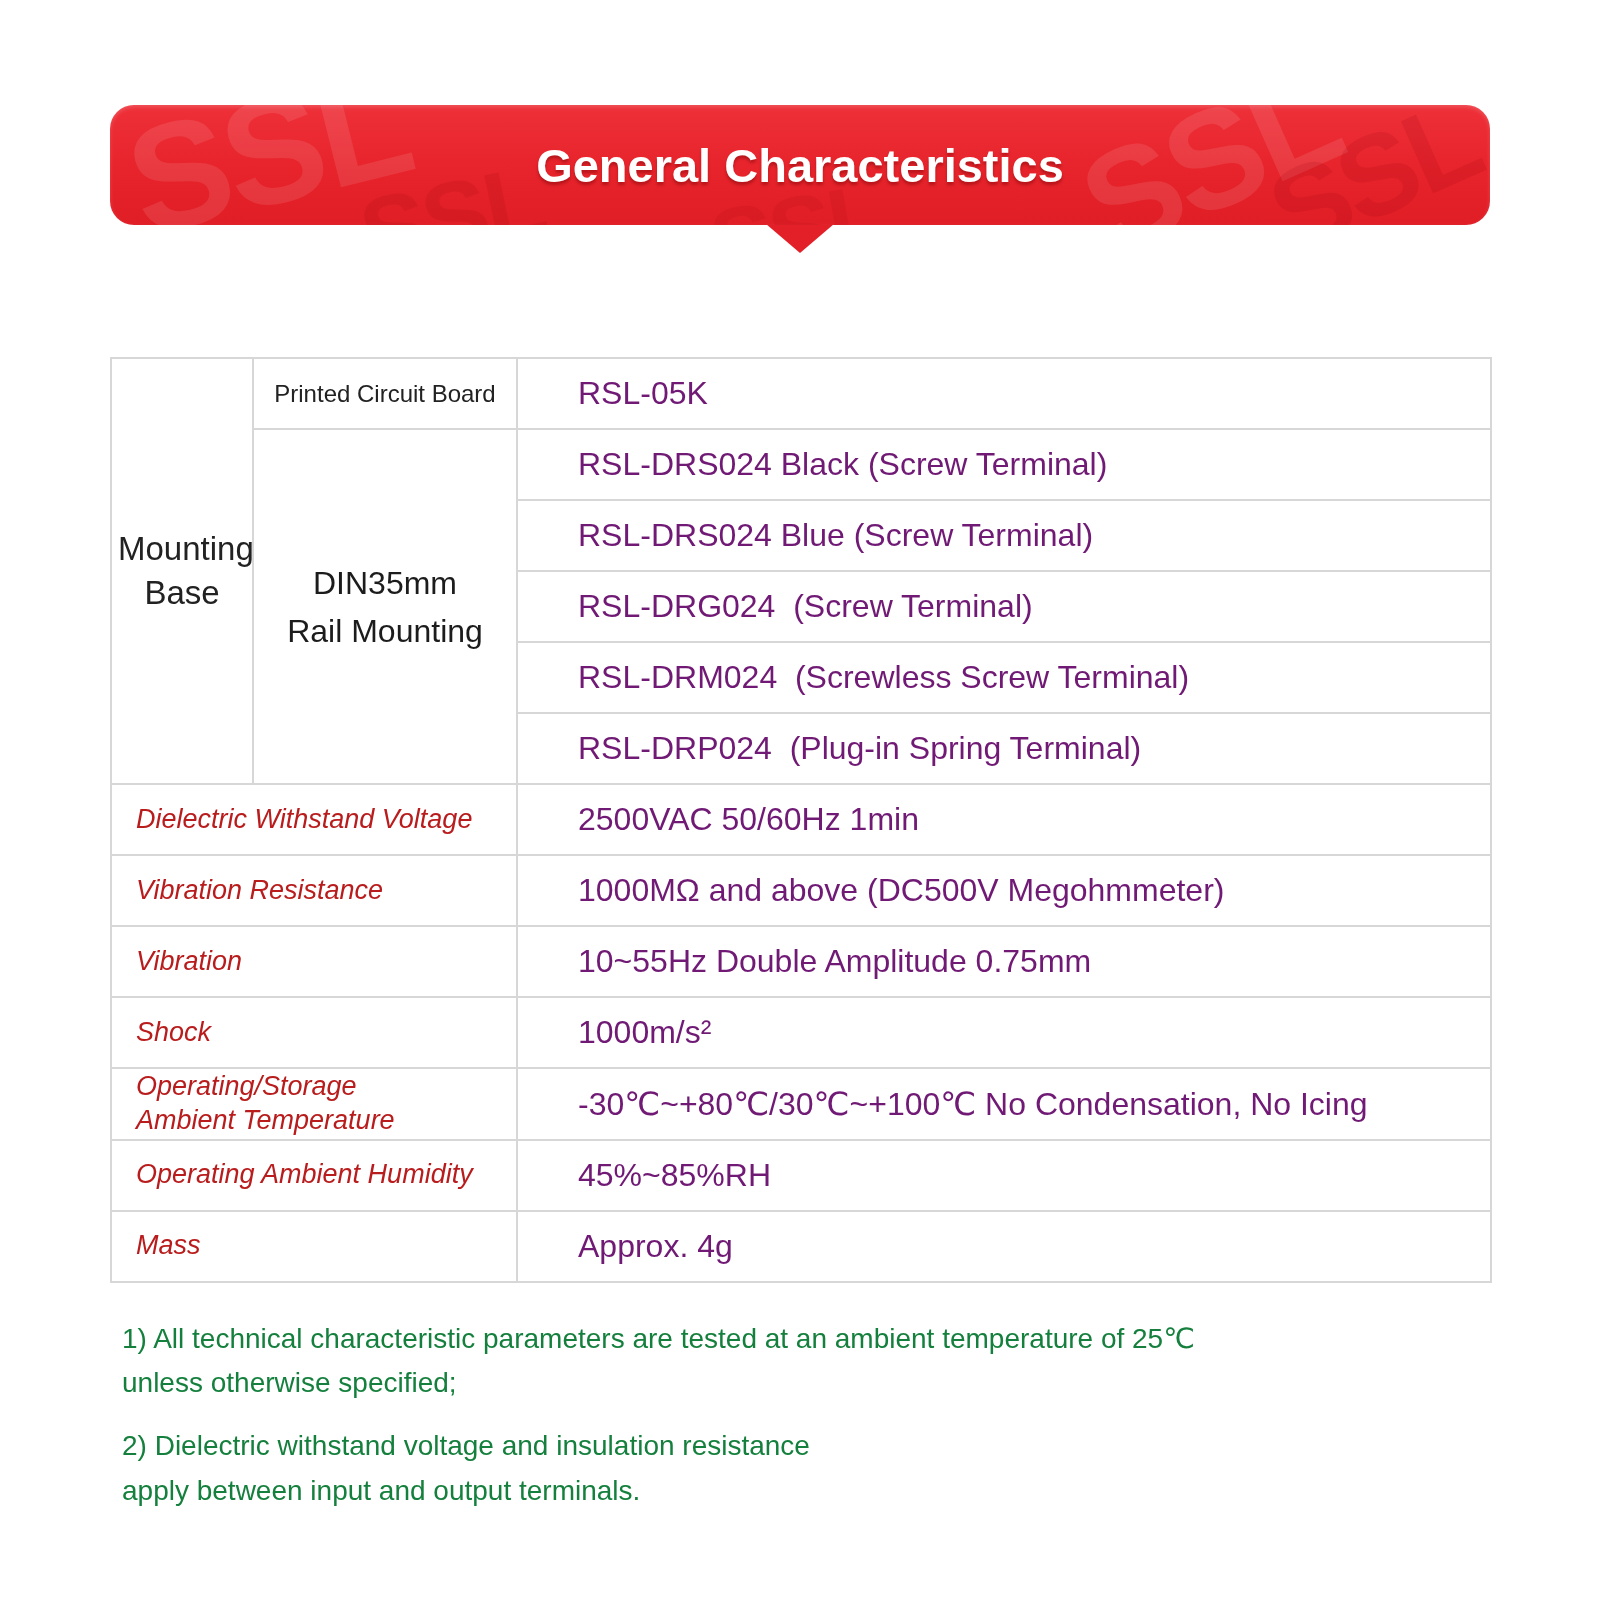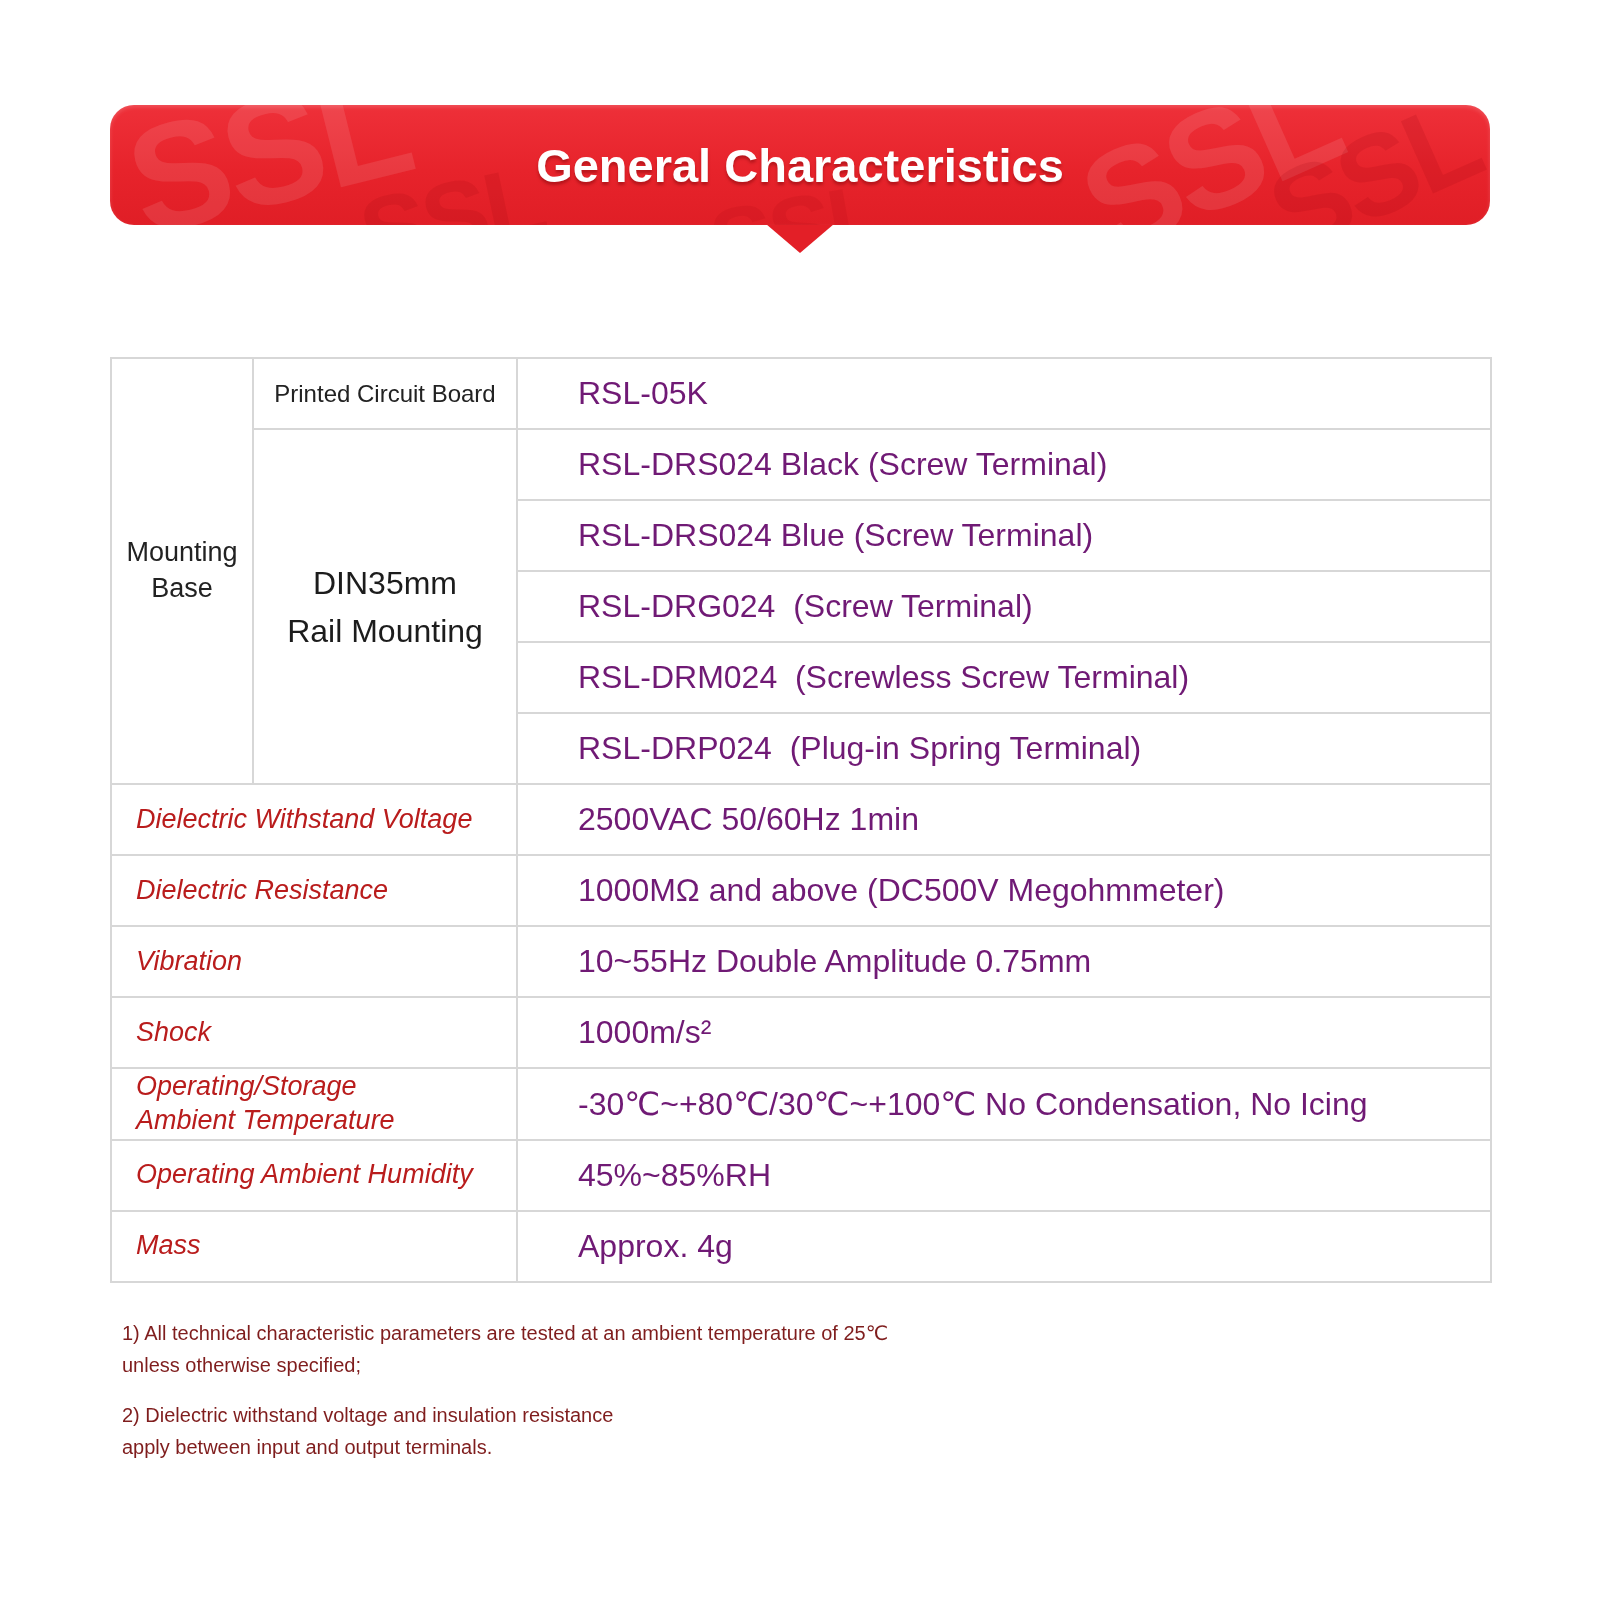--- a/index.html
+++ b/index.html
@@ -42,30 +42,30 @@
   .spec-table{
     border-collapse:collapse;table-layout:fixed;width:1380px;
     margin:104px auto 0;
   }
   .spec-table td{
     border:2px solid #d7d7d7;vertical-align:middle;
     overflow:hidden;
   }
   .spec-table tr{height:71px;}
   .center{text-align:center;}
-  .group-label{font-size:27px;line-height:1.32;color:#222;padding:0 6px;}
+  .group-label{font-size:33px;line-height:1.32;color:#222;padding:0 6px;}
   .pcb-label{font-size:24px;color:#222;padding:0 6px;border-radius:11px;}
   .din-label{font-size:32px;line-height:1.5;color:#1c1c1c;padding:16px 6px;}
   .row-label{font-size:27px;color:#b91c1c;padding-left:24px;line-height:1.25;font-style:italic;}
   .wrap-narrow{display:inline-block;max-width:300px;}
   .value{font-size:32px;color:#701a75;padding-left:60px;white-space:pre-wrap;margin-top:20px;}
 
   
   .notes{width:1380px;margin:34px auto 0;padding-left:12px;box-sizing:border-box;}
-  .note{margin:12px 0 18px 0;font-size:20px;line-height:1.6;color:#7f1d1d;}
+  .note{margin:12px 0 18px 0;font-size:28px;line-height:1.6;color:#15803d;}
   .note-line{display:block;}
 </style>
 </head>
 <body>
 
 <div class="content">
 
   <div class="banner-wrap">
     <div class="banner">
       <span class="wm wm1">SSL</span>
@@ -108,21 +108,21 @@
       </tr>
       <tr>
         <td class="value">RSL-DRP024  (Plug-in Spring Terminal)</td>
       </tr>
 
       <tr>
         <td class="row-label" colspan="2">Dielectric Withstand Voltage</td>
         <td class="value">2500VAC 50/60Hz 1min</td>
       </tr>
       <tr>
-        <td class="row-label" colspan="2">Dielectric Resistance</td>
+        <td class="row-label" colspan="2">Vibration Resistance</td>
         <td class="value">1000MΩ and above (DC500V Megohmmeter)</td>
       </tr>
       <tr>
         <td class="row-label" colspan="2">Vibration</td>
         <td class="value">10~55Hz Double Amplitude 0.75mm</td>
       </tr>
       <tr>
         <td class="row-label" colspan="2">Shock</td>
         <td class="value">1000m/s²</td>
       </tr>

